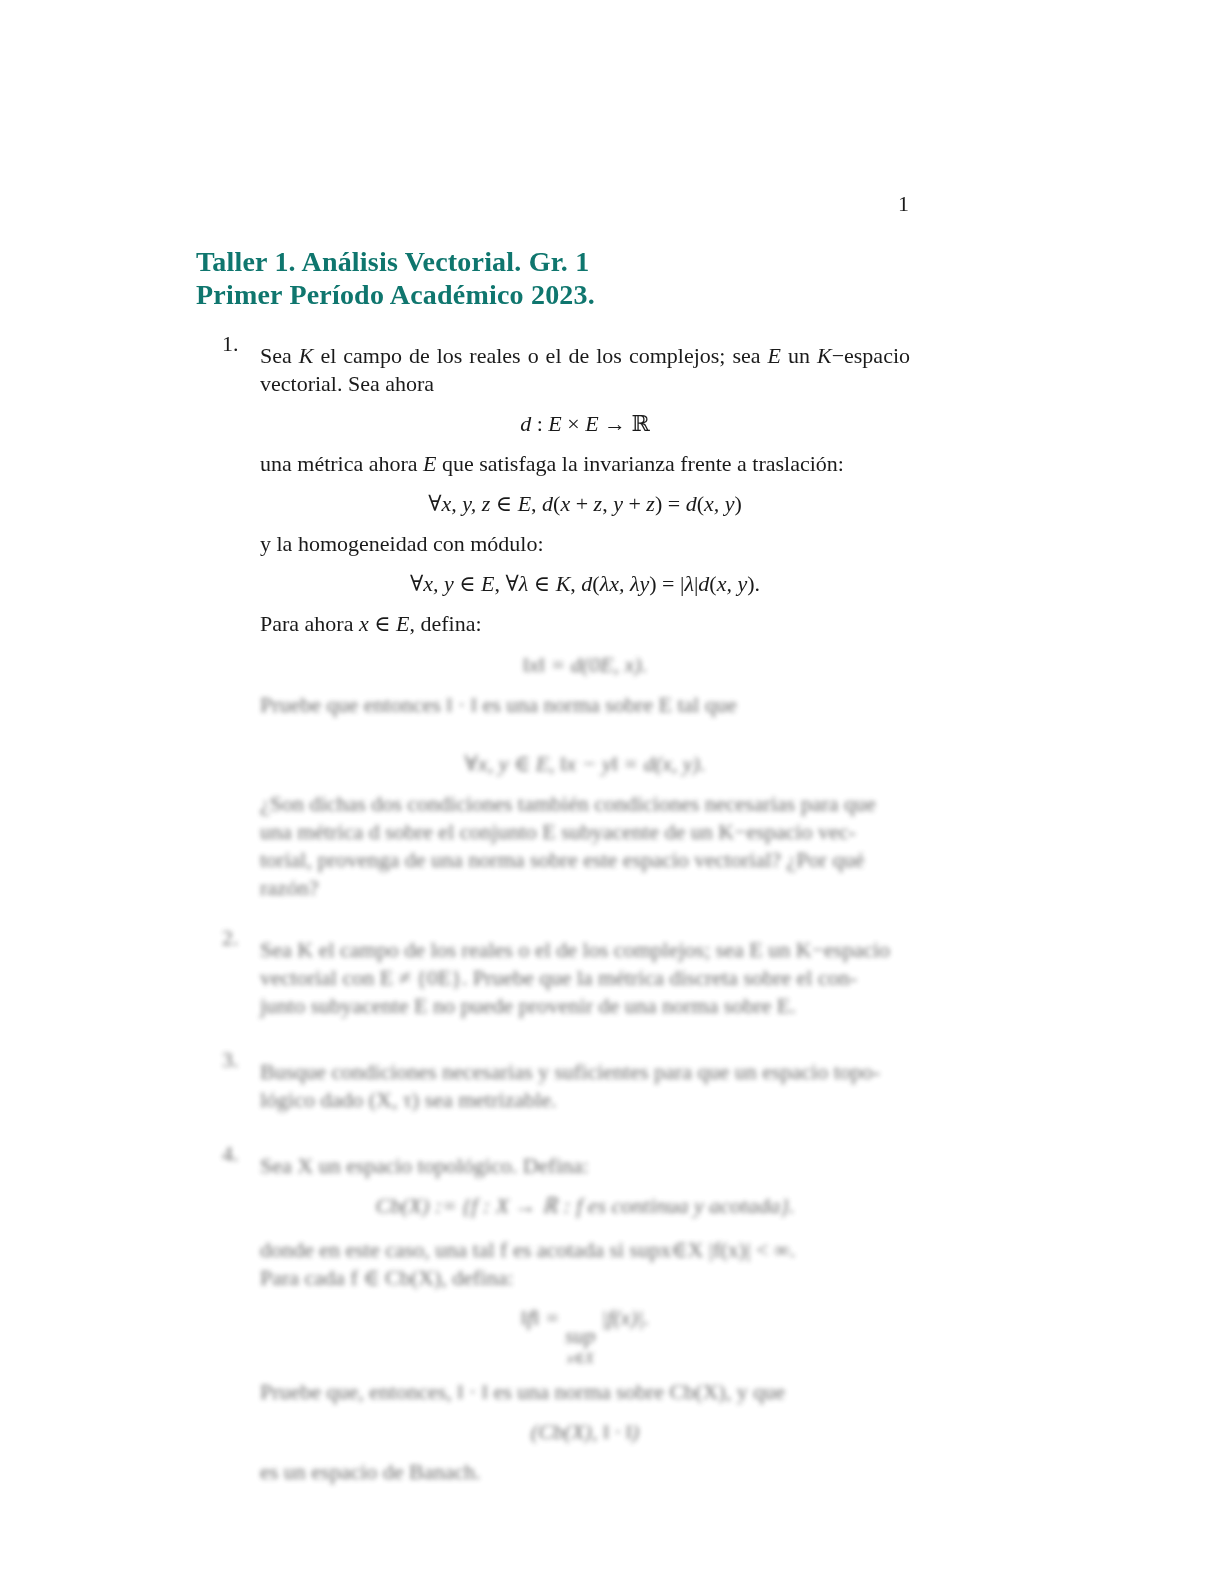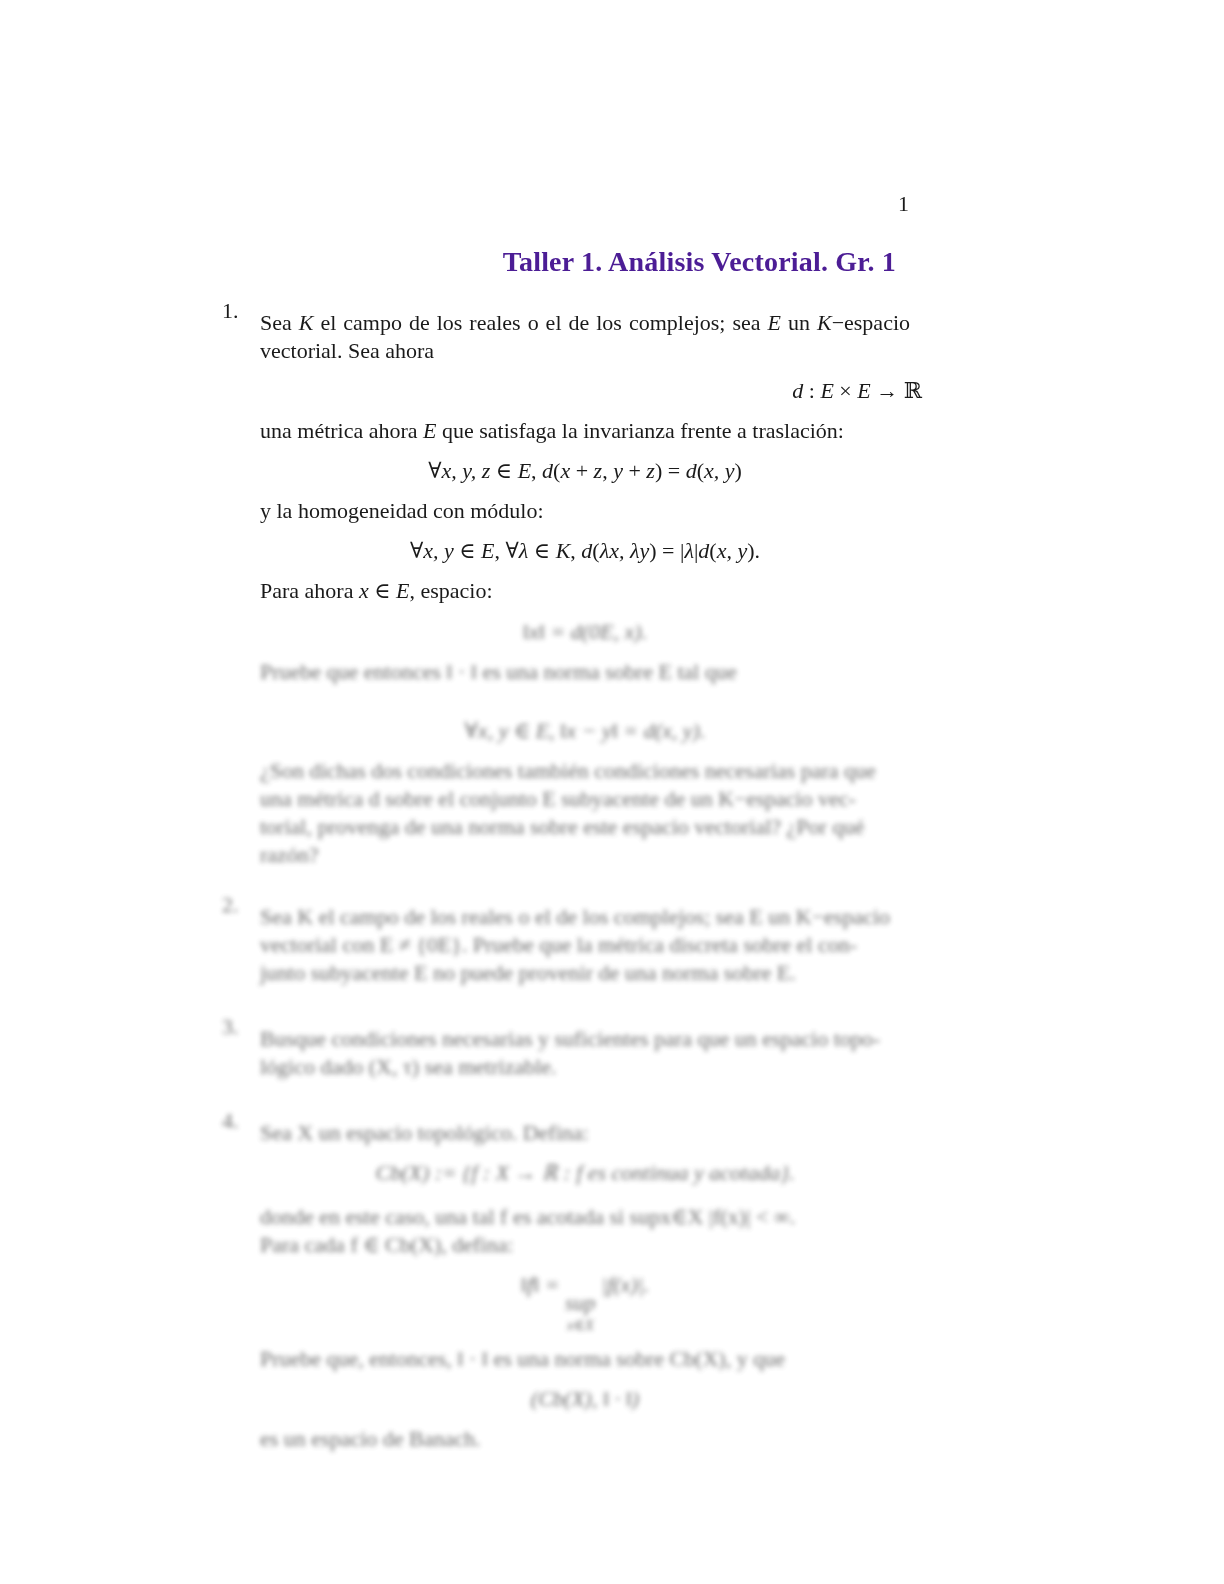--- a/index.html
+++ b/index.html
@@ -25,25 +25,25 @@
   .content {
     position: absolute;
     left: 222px;
     top: 245px;
     width: 700px;
   }
   .doc-title {
     font-size: 28px;
     font-weight: bold;
     line-height: 33px;
-    text-align: right;
+    text-align: left;
     width: 700px;
     margin-left: -26px;
     letter-spacing: 0.2px;
-    color: #4c1d95;
+    color: #0f766e;
   }
   .item {
     display: flex;
     font-size: 22px;
     line-height: 28px;
   }
   .item .num {
     flex: none;
     width: 26px;
   }
@@ -65,21 +65,21 @@
     filter: blur(2.6px);
     color: #474747;
     opacity: 0.8;
   }
 
   
   .mt-item1 { margin-top: 19px; }
   .mt-item2 { margin-top: 10px; }
   .mt-item3 { margin-top: 14px; }
   .mt-item4 { margin-top: 14px; }
-  .f-map        { margin: 3px 0 6px; text-align: right; }
+  .f-map        { margin: 3px 0 6px; }
   .f-invariance { margin: 9px 0 0; }
   .f-homog      { margin: 7px 0 7px; }
   .f-normdef    { margin: 13px 0 11px; }
   .f-normmetric { margin: 31px 0 9px; }
   .f-cb         { margin: 8px 0 16px; }
   .f-sup        { margin: 12px 0 4px; }
   .f-banach     { margin: 12px 0 12px; }
 
   .supstack {
     display: inline-flex;
@@ -94,32 +94,33 @@
 </style>
 </head>
 <body>
 
 <div class="pagenum">1</div>
 
 <div class="content">
 
   <div class="doc-title">
     <div>Taller 1. Análisis Vectorial. Gr. 1</div>
+    <div>Primer Período Académico 2023.</div>
   </div>
 
   <div class="item mt-item1">
     <div class="num">1.</div>
     <div class="body">
       <p class="para"><span>Sea </span><span class="mi">K</span><span> el campo de los reales o el de los complejos; sea </span><span class="mi">E</span><span> un </span><span class="mi">K</span><span>−espacio vectorial. Sea ahora</span></p>
       <div class="display f-map"><span class="mi">d</span><span> : </span><span class="mi">E</span><span> × </span><span class="mi">E</span><span> → </span><span>ℝ</span></div>
       <p class="para"><span>una métrica ahora </span><span class="mi">E</span><span> que satisfaga la invarianza frente a traslación:</span></p>
       <div class="display f-invariance"><span>∀</span><span class="mi">x, y, z</span><span> ∈ </span><span class="mi">E</span><span>, </span><span class="mi">d</span><span>(</span><span class="mi">x</span><span> + </span><span class="mi">z</span><span>, </span><span class="mi">y</span><span> + </span><span class="mi">z</span><span>) = </span><span class="mi">d</span><span>(</span><span class="mi">x, y</span><span>)</span></div>
       <p class="para"><span>y la homogeneidad con módulo:</span></p>
       <div class="display f-homog"><span>∀</span><span class="mi">x, y</span><span> ∈ </span><span class="mi">E</span><span>, ∀</span><span class="mi">λ</span><span> ∈ </span><span class="mi">K</span><span>, </span><span class="mi">d</span><span>(</span><span class="mi">λx, λy</span><span>) = |</span><span class="mi">λ</span><span>|</span><span class="mi">d</span><span>(</span><span class="mi">x, y</span><span>).</span></div>
-      <p class="para"><span>Para ahora </span><span class="mi">x</span><span> ∈ </span><span class="mi">E</span><span>, espacio:</span></p>
+      <p class="para"><span>Para ahora </span><span class="mi">x</span><span> ∈ </span><span class="mi">E</span><span>, defina:</span></p>
       <div class="display f-normdef blur ital">‖x‖ = d(0E, x).</div>
       <p class="para blur">Pruebe que entonces ‖ · ‖ es una norma sobre E tal que</p>
       <div class="display f-normmetric blur ital">∀x, y ∈ E, ‖x − y‖ = d(x, y).</div>
       <p class="para blur"><span>¿Son dichas dos condiciones también condiciones necesarias para que</span><br><span>una métrica d sobre el conjunto E subyacente de un K−espacio vec-</span><br><span>torial, provenga de una norma sobre este espacio vectorial? ¿Por qué</span><br><span>razón?</span></p>
     </div>
   </div>
 
   <div class="item mt-item2 blur">
     <div class="num">2.</div>
     <div class="body">

